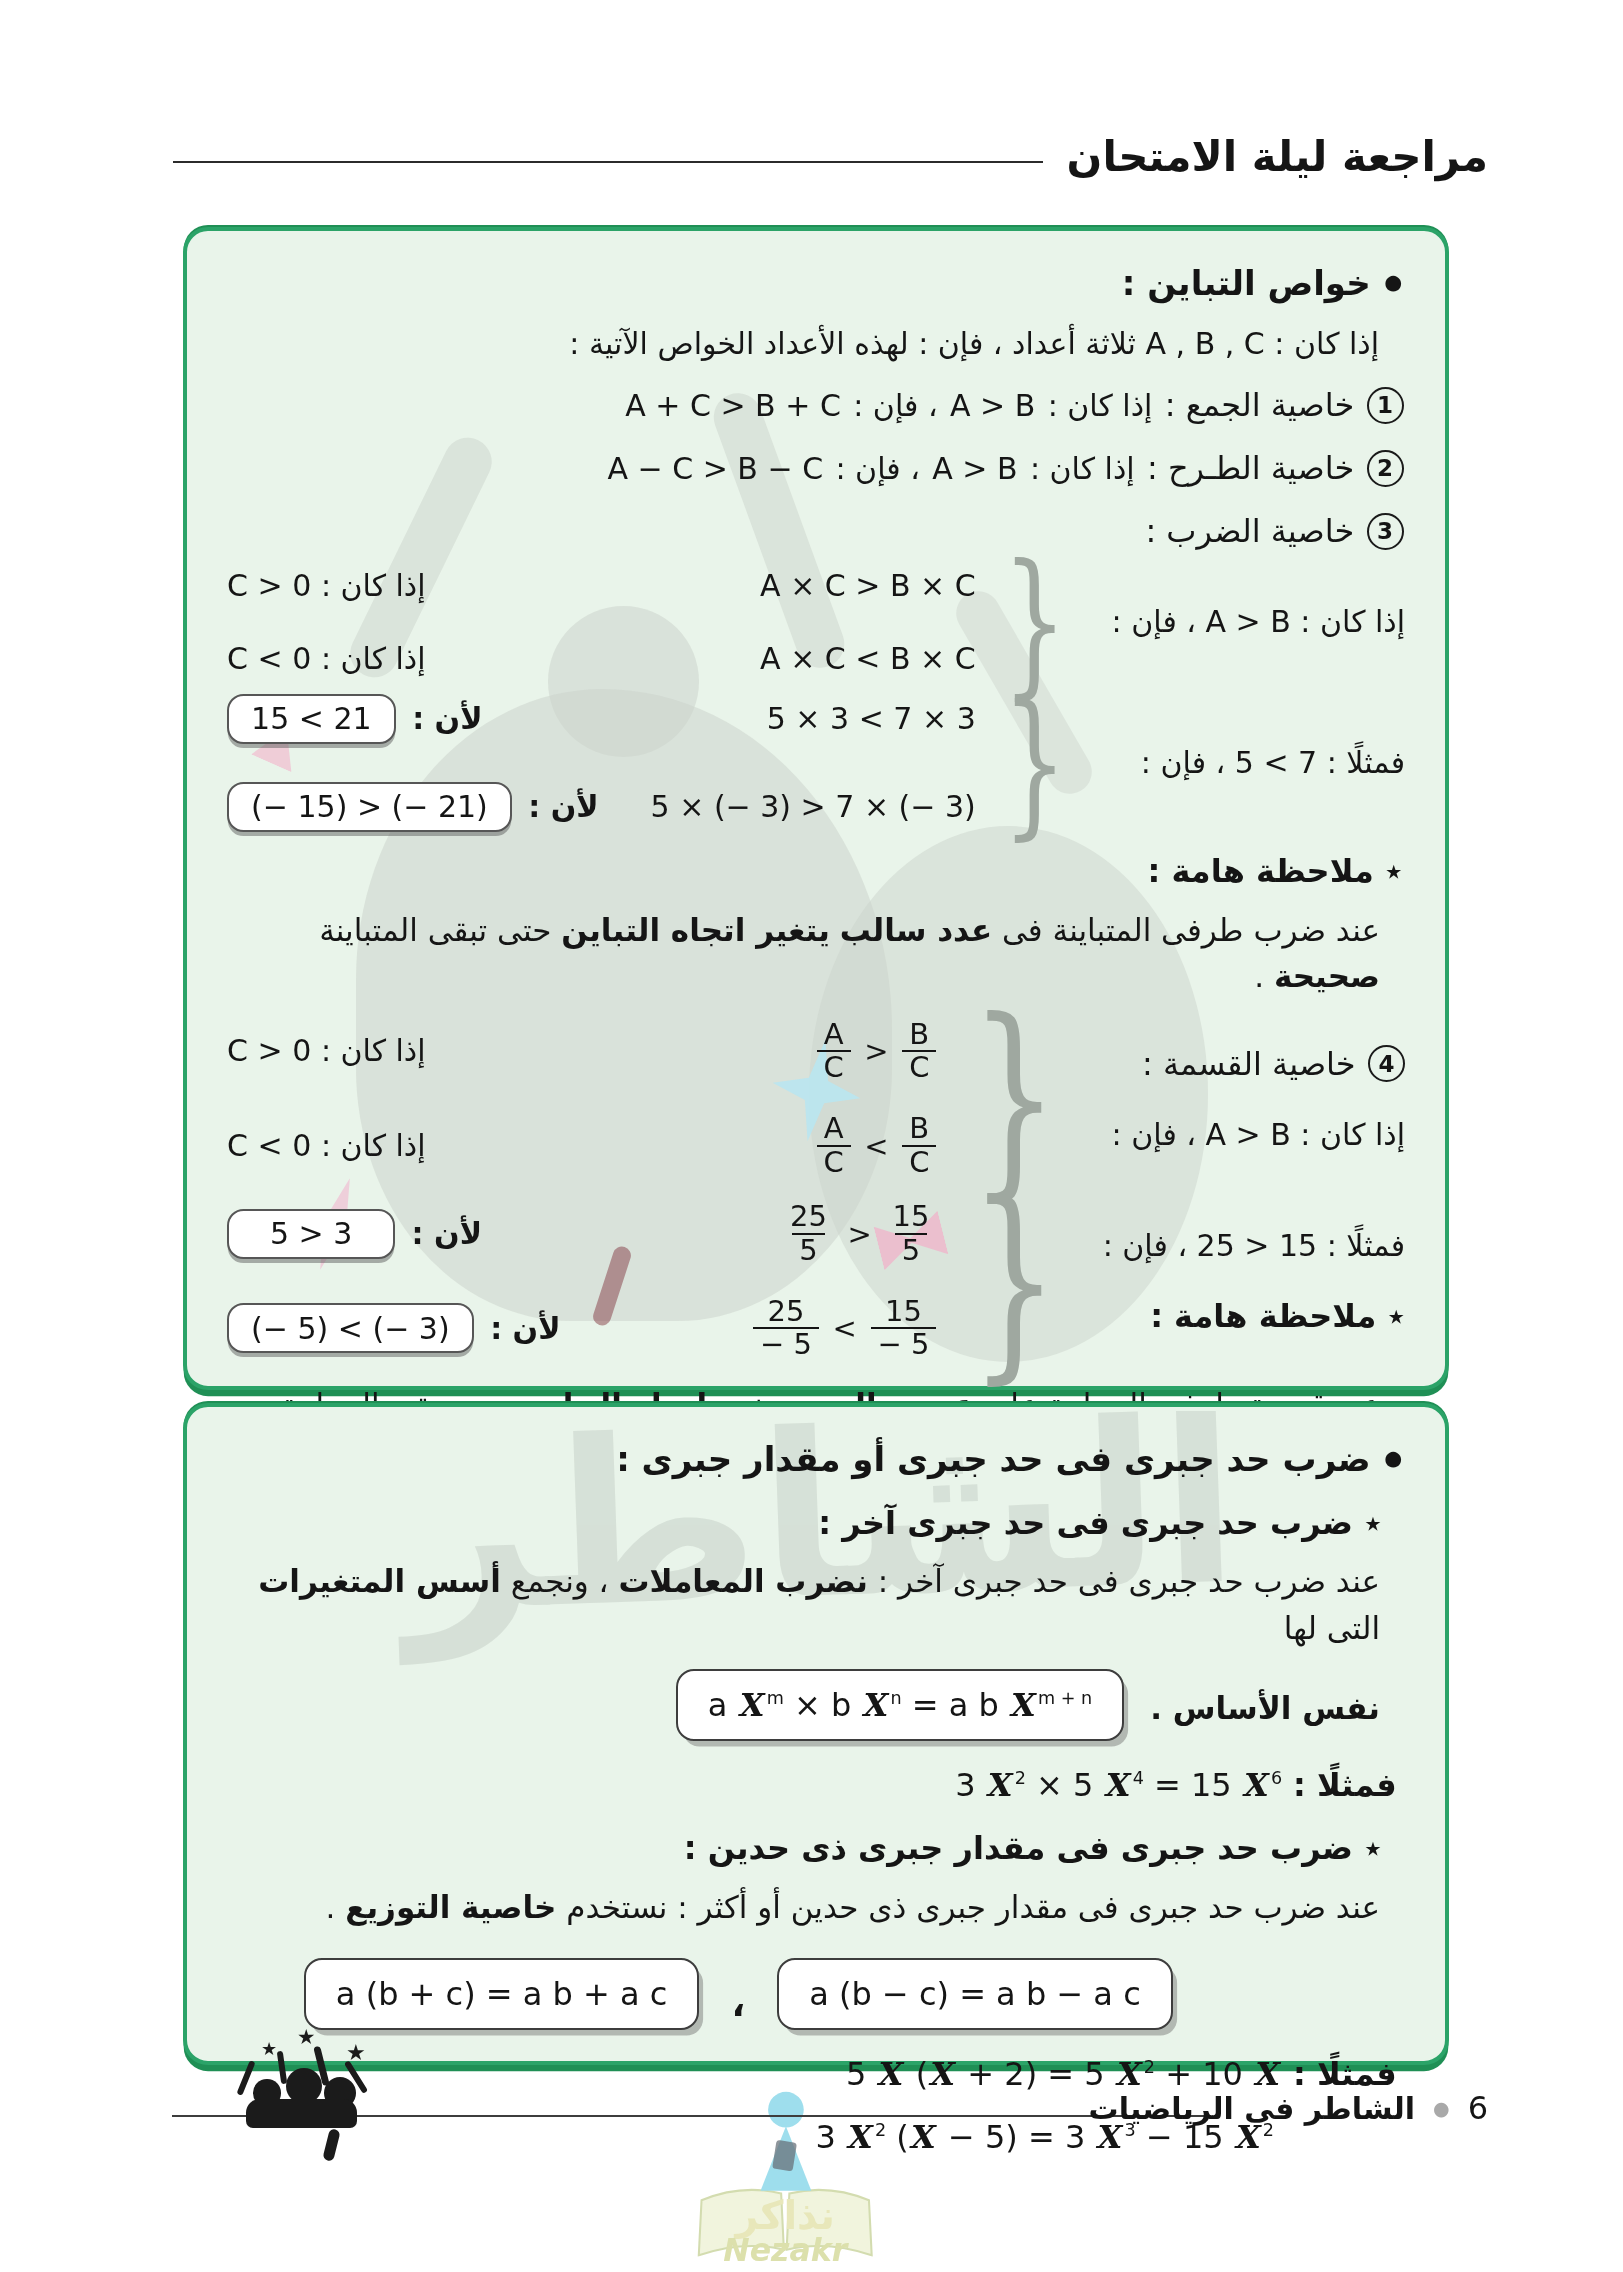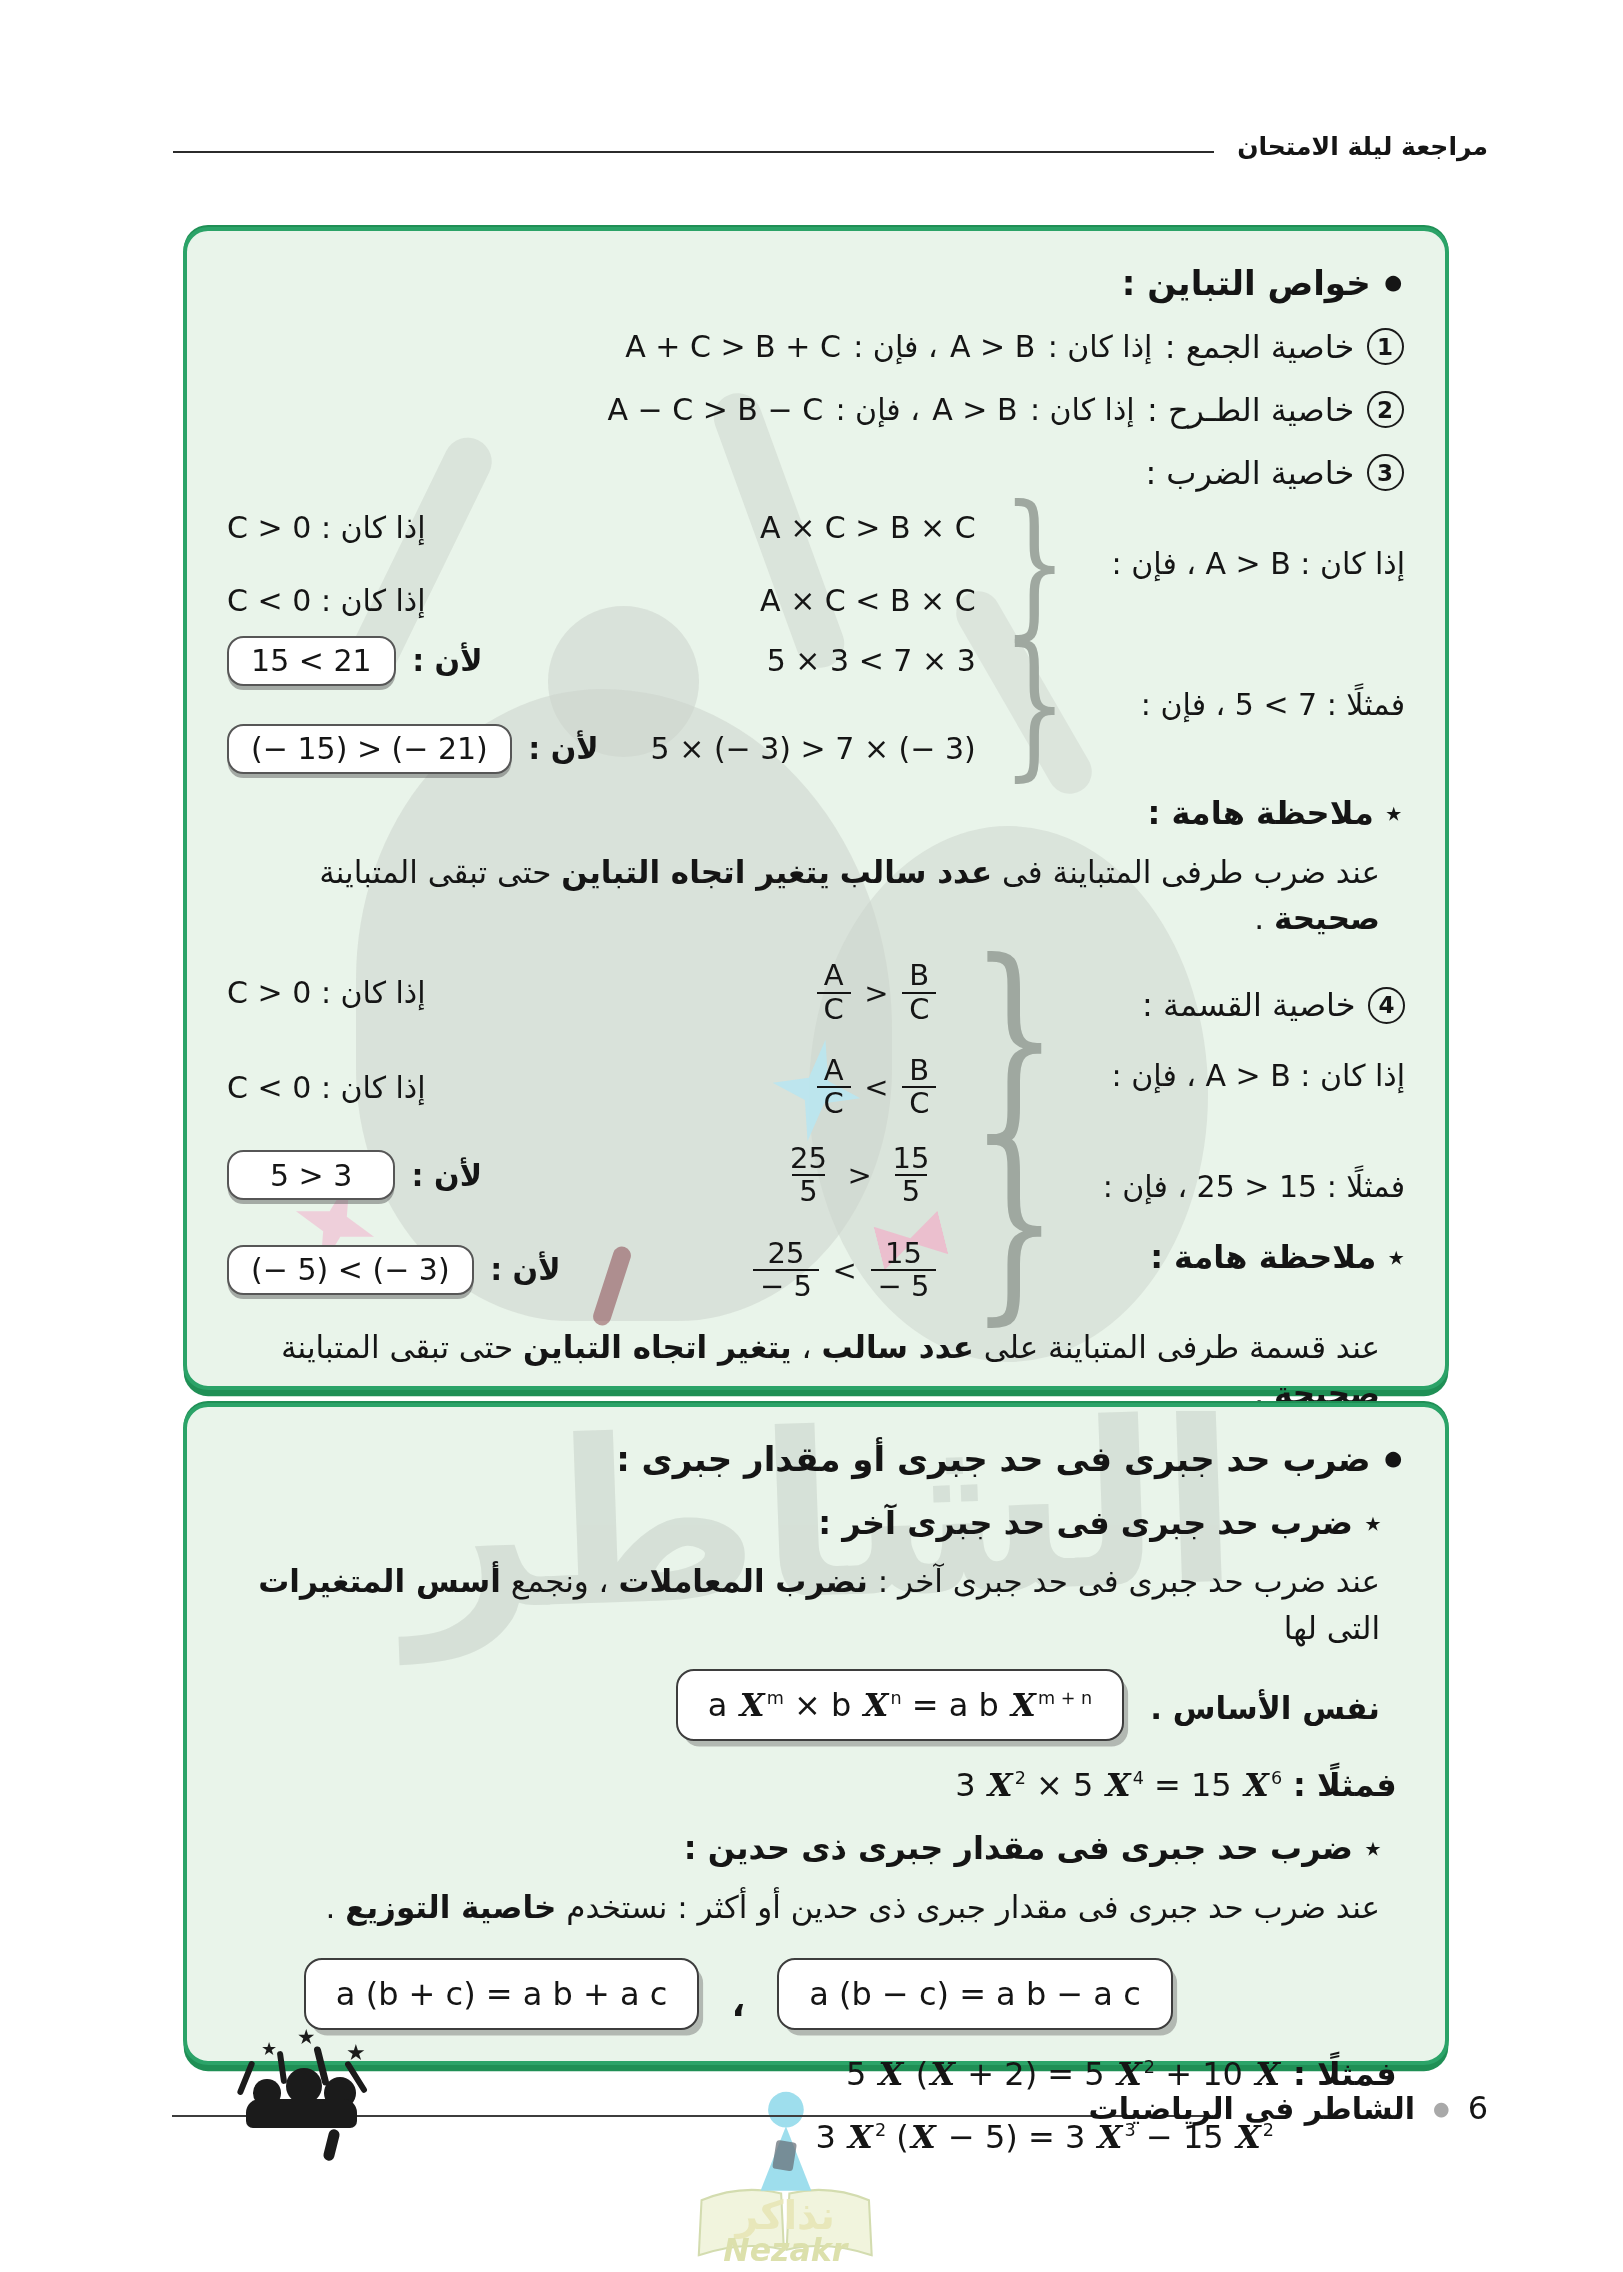--- a/index.html
+++ b/index.html
@@ -1,21 +1,21 @@
 <!DOCTYPE html>
 <html lang="ar" dir="rtl" style="font-size:11px"><head>
 <meta charset="utf-8">
 <style>
   html,body{margin:0;padding:0;background:#fff;}
   .page{position:relative;width:1623px;height:2273px;background:#ffffff;overflow:hidden;
         direction:rtl;font-family:"DejaVu Sans","Liberation Sans",sans-serif;color:#151515;}
 
   
   .header{position:absolute;top:132px;right:135px;left:173px;display:flex;align-items:center;gap:23.4px;z-index:3;}
-  .header-title{font-size:25px;font-weight:bold;white-space:nowrap;}
+  .header-title{font-size:42px;font-weight:bold;white-space:nowrap;}
   .header-rule{flex:1;height:2.1px;background:#2b2b2b;margin-top:11px;}
 
   
   .green-box{position:absolute;left:183px;width:1258px;background:#e9f4ea;border:4.1px solid #2ba368;
              border-radius:25px;box-shadow:0 6.9px 0 -0.7px #1f8f55,0 -2.7px 0 -0.7px #1f8f55;z-index:1;}
   #box1{top:227px;height:1155px;}
   #box2{top:1403px;height:654px;}
   .box-content{position:relative;z-index:2;padding:18px 40px 16.5px 36px;height:100%;box-sizing:border-box;}
 
   .box-title{display:flex;align-items:center;gap:13.7px;font-size:34px;font-weight:bold;margin:13.7px 2.7px 4.1px;}
@@ -144,20 +144,23 @@
       <div class="bow-pink"></div>
       <div class="braid-red"></div>
     </div>
     <div class="box-content">
 
       <div class="box-title">
         <span class="dot-icon">●</span>
         <span>خواص التباين :</span>
       </div>
 
+      <div class="line">
+        <span>إذا كان : </span><span class="m">A , B , C</span><span> ثلاثة أعداد ، فإن : لهذه الأعداد الخواص الآتية :</span>
+      </div>
 
       <div class="prop-line">
         <span class="circ">1</span>
         <span class="pname">خاصية الجمع : </span>
         <span>إذا كان : </span>
         <span class="m">A &gt; B</span>
         <span> ، فإن : </span>
         <span class="m">A + C &gt; B + C</span>
       </div>
 

